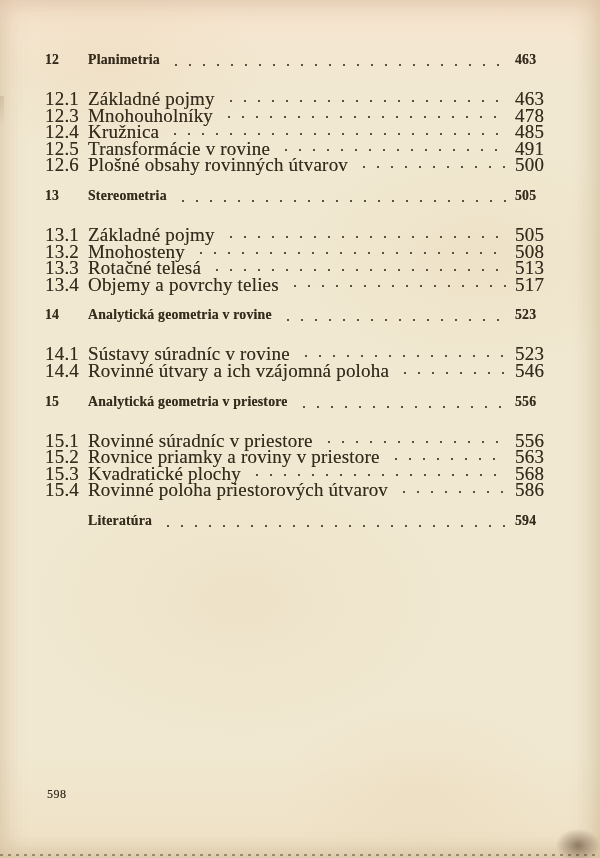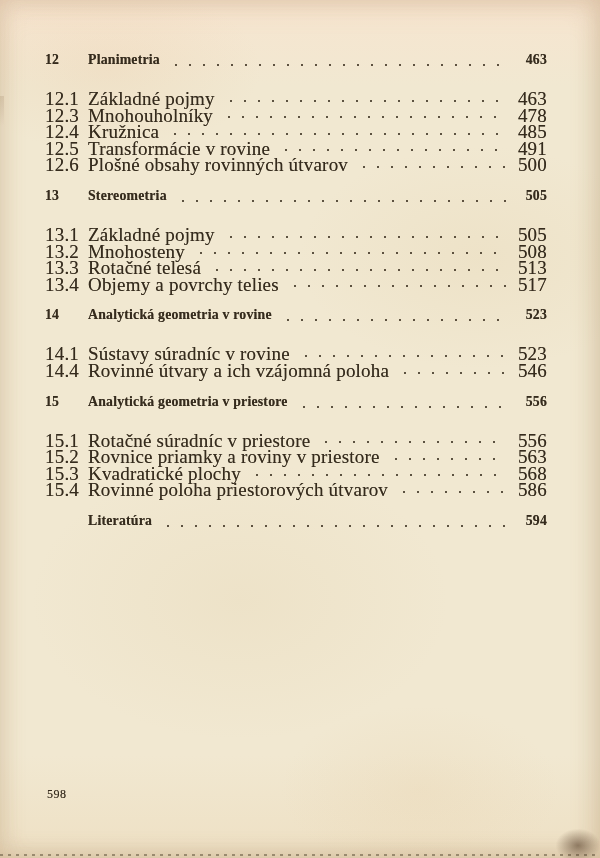--- a/index.html
+++ b/index.html
@@ -62,21 +62,21 @@
     height:5px;
     margin:0 8px 2px 9px;
     background-image:radial-gradient(circle, rgba(60,48,32,0.82) 1.1px, transparent 1.5px);
     background-size:14px 4px;
     background-repeat:repeat-x;
     background-position:left bottom;
     min-width:20px;
   }
   .toc-row .pagenum{
     flex:0 0 32px;
-    text-align:right;
+    text-align:left;
   }
   .folio{
     position:absolute;
     left:47px; top:787px;
     font-size:12px;
     letter-spacing:0.5px;
     text-shadow:0 0 0.5px rgba(53,43,29,0.55);
   }
   .perforation{
     position:absolute;
@@ -196,21 +196,21 @@
       </div>
       <div class="toc-section">
         <div class="toc-row heading">
           <span class="num">15</span>
           <span class="title">Analytická geometria v priestore</span>
           <span class="leader"></span>
           <span class="pagenum">556</span>
         </div>
         <div class="toc-row">
           <span class="num">15.1</span>
-          <span class="title">Rotačné súradníc v priestore</span>
+          <span class="title">Rovinné súradníc v priestore</span>
           <span class="leader"></span>
           <span class="pagenum">556</span>
         </div>
         <div class="toc-row">
           <span class="num">15.2</span>
           <span class="title">Rovnice priamky a roviny v priestore</span>
           <span class="leader"></span>
           <span class="pagenum">563</span>
         </div>
         <div class="toc-row">

